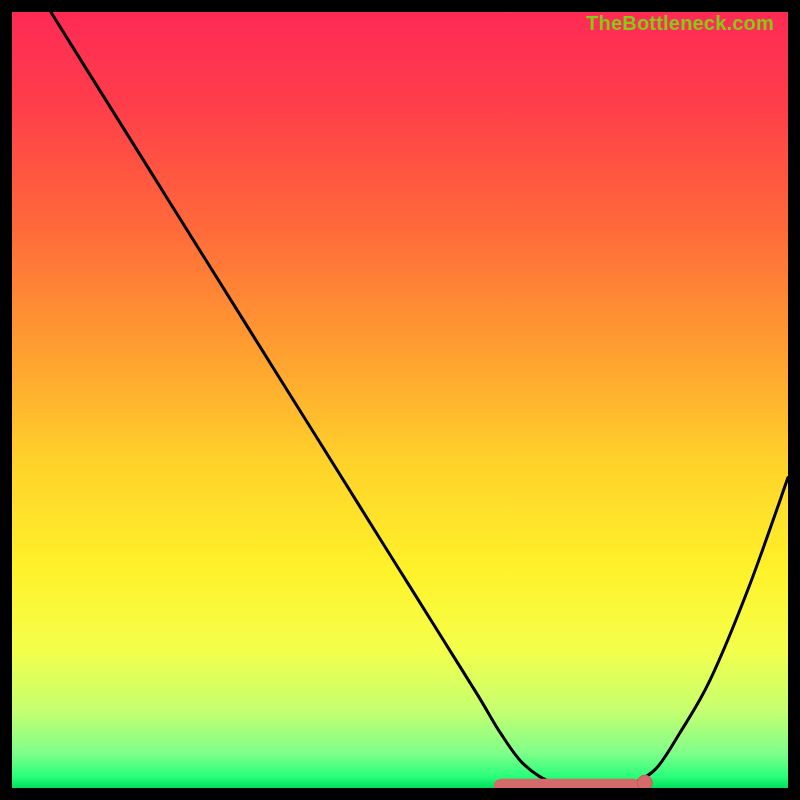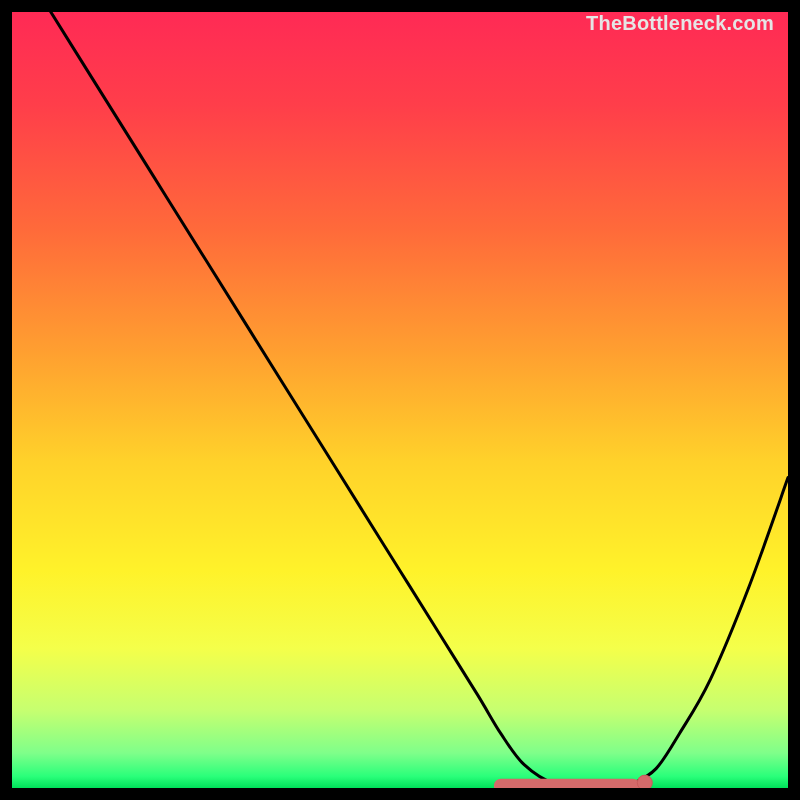--- a/index.html
+++ b/index.html
@@ -22,21 +22,21 @@
     position: absolute;
     left: 0; top: 0; width: 100%; height: 100%;
   }
   .attribution {
     position: absolute;
     top: 0;
     right: 14px;
     font-family: Arial, Helvetica, sans-serif;
     font-size: 20px;
     font-weight: 600;
-    color: #e5e5e5;
+    color: #84cc16;
     letter-spacing: 0.2px;
   }
   svg.curve {
     position: absolute;
     left: 0; top: 0;
     width: 776px; height: 776px;
   }
 </style>
 </head>
 <body>

